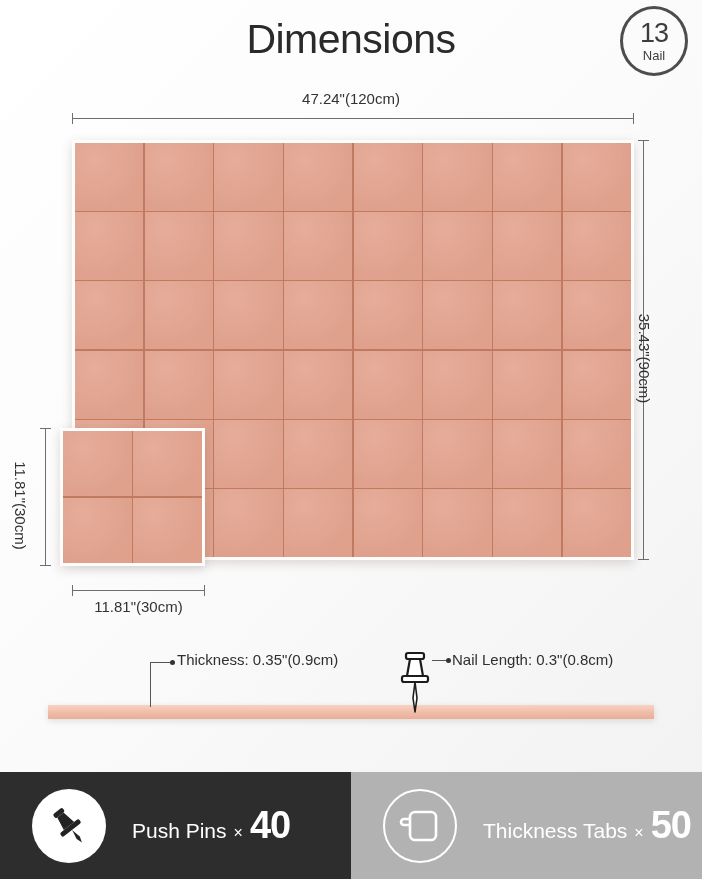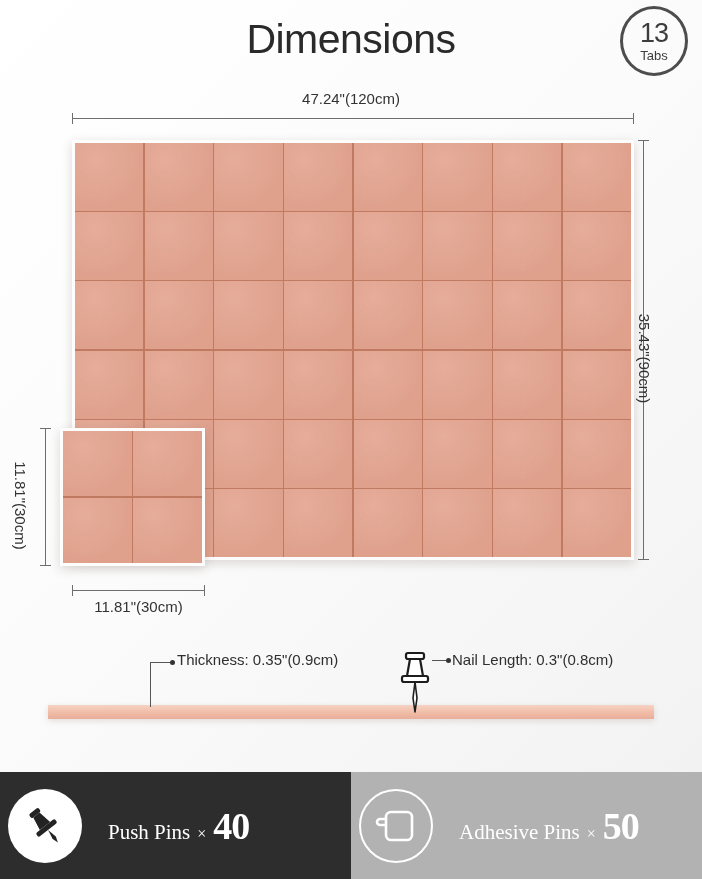--- a/index.html
+++ b/index.html
@@ -188,22 +188,21 @@
     position: absolute;
     left: 0; bottom: 0;
     width: 702px;
     height: 107px;
     display: flex;
   }
   .bar {
     flex: 1;
     display: flex;
     align-items: center;
-    padding-left: 8px;
-    font-family: Liberation Serif, serif;
+    padding-left: 32px;
   }
   #bar-pins { background: #2d2d2d; }
   #bar-tabs { background: #b2b2b2; }
 
   .bar-icon-wrap {
     width: 74px; height: 74px;
     flex: 0 0 74px;
     border-radius: 50%;
     display: flex;
     align-items: center;
@@ -224,21 +223,21 @@
 </style>
 </head>
 <body>
 
 <div class="sheet">
 
   <div class="title">Dimensions</div>
 
   <div class="pack-badge">
     <span class="count">13</span>
-    <span class="word">Tabs</span>
+    <span class="word">Nail</span>
   </div>
 
   <div class="dim-label" id="dim-top-label">47.24"(120cm)</div>
   <div class="dim-line-h" id="dim-top-line"></div>
 
   <div class="dim-line-v" id="dim-right-line"></div>
   <div class="dim-label" id="dim-right-label">35.43"(90cm)</div>
 
   <div class="dim-line-v" id="dim-left-line"></div>
   <div class="dim-label" id="dim-left-label">11.81"(30cm)</div>
@@ -343,20 +342,20 @@
     </div>
 
     <div class="bar" id="bar-tabs">
       <div class="bar-icon-wrap">
         <svg width="46" height="46" viewBox="0 0 46 46">
           <rect x="13" y="9" width="26" height="28" rx="5" fill="none" stroke="#fff" stroke-width="2.6"></rect>
           <path d="M13 16 L7 16 a3 3 0 0 0 0 6 L13 22" fill="none" stroke="#fff" stroke-width="2.6" stroke-linejoin="round"></path>
         </svg>
       </div>
       <div class="bar-text">
-        <span class="bar-name">Adhesive Pins</span>
+        <span class="bar-name">Thickness Tabs</span>
         <span class="bar-times">×</span>
         <span class="bar-qty">50</span>
       </div>
     </div>
 
   </div>
 </div>
 
 </body></html>

